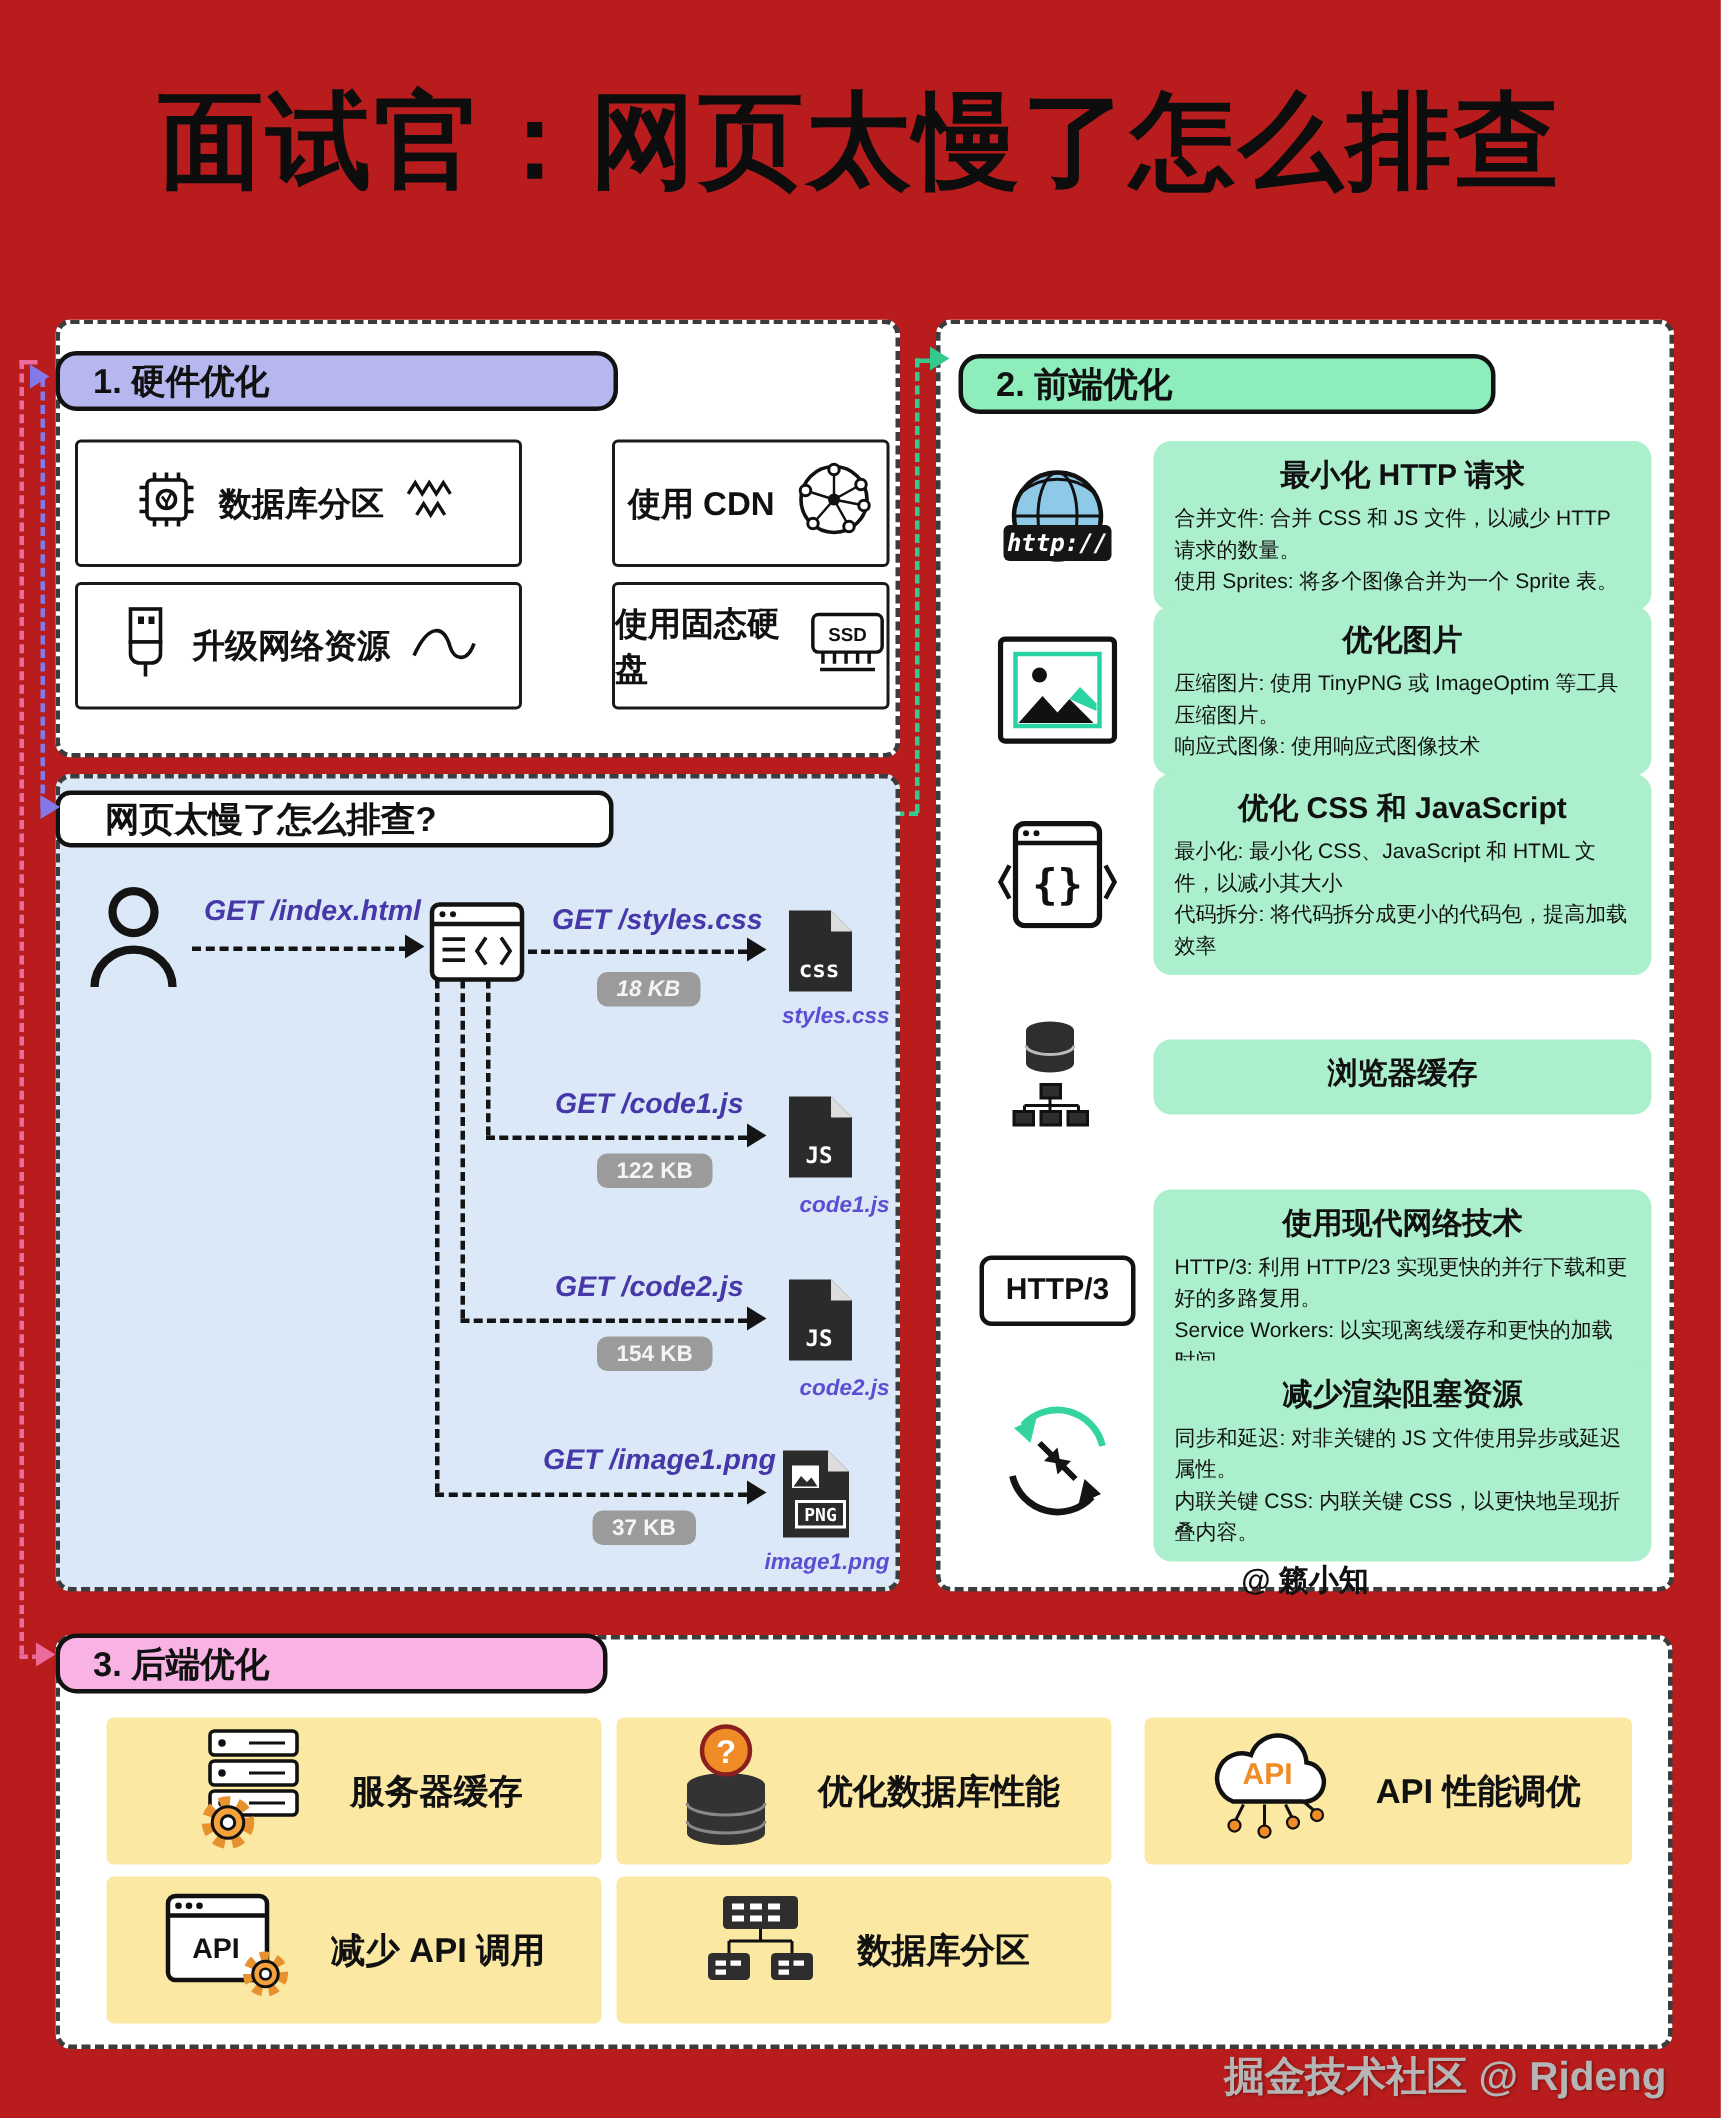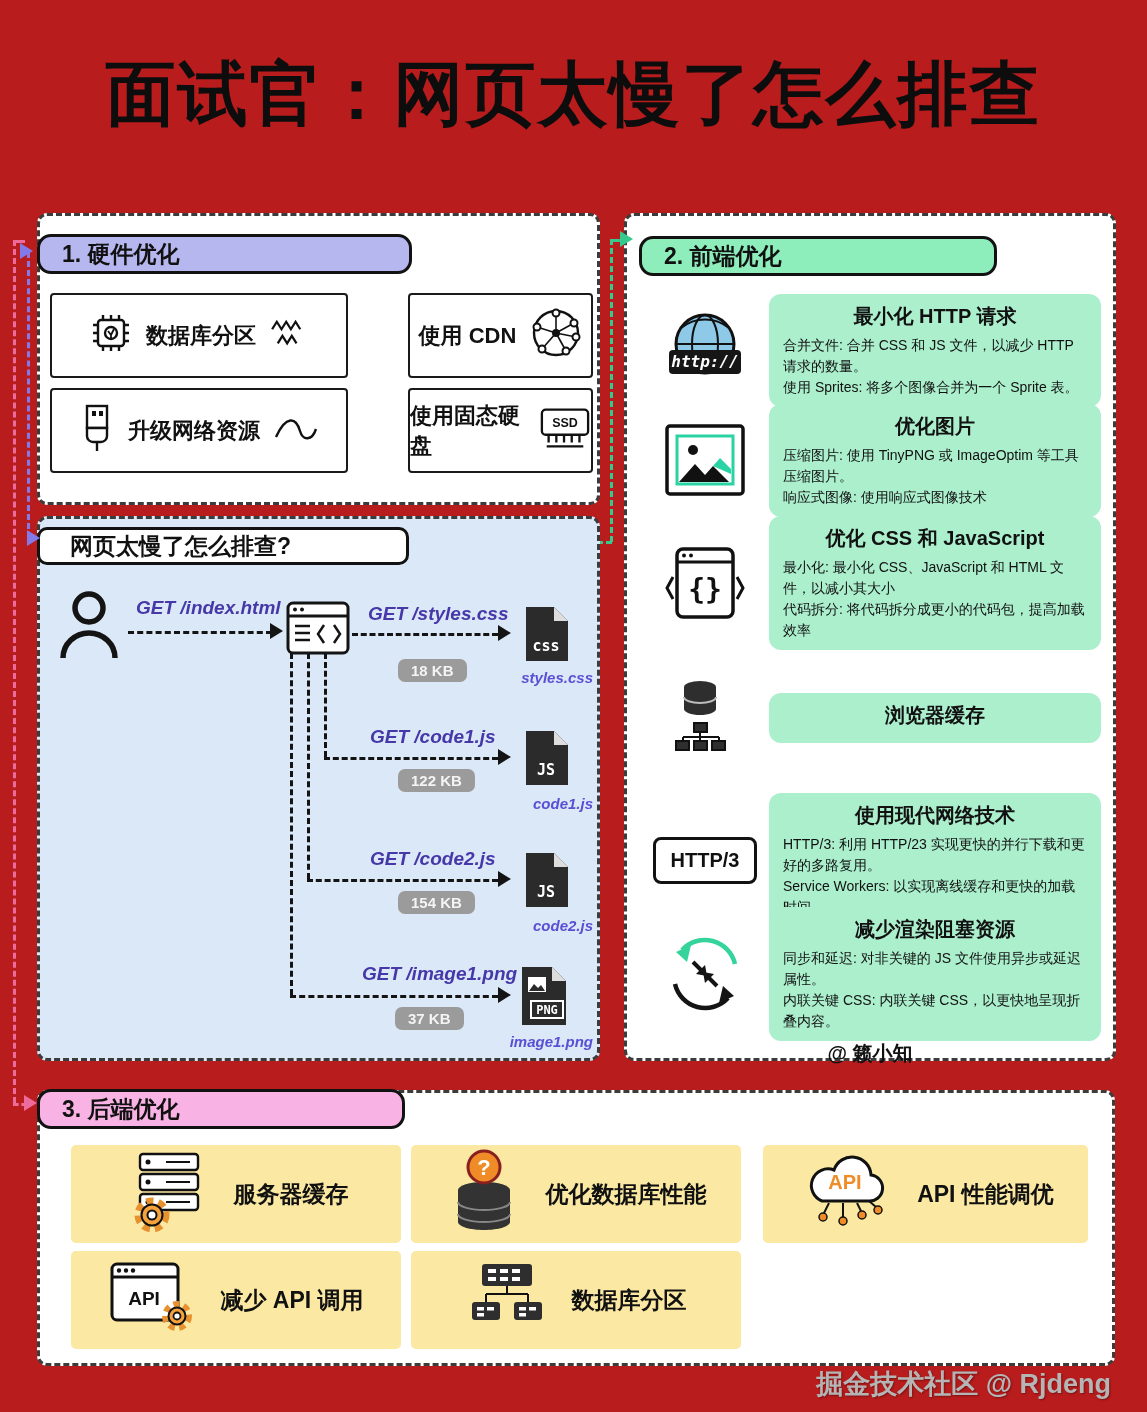--- a/index.html
+++ b/index.html
@@ -185,21 +185,21 @@
             <line x1="9" y1="32" x2="24" y2="32"></line>
             <line x1="9" y1="39" x2="24" y2="39"></line>
         </g>
         <path d="M38 24 l-6 9 l6 9 M48 24 l6 9 l-6 9" fill="none" stroke="#141414" stroke-width="2.5"></path>
       </svg>
     </span>
 
     <span class="get-label" style="left:328px; top:84px;">GET /styles.css</span>
     <div class="hline" style="left:312px; top:114px; width:146px;"></div>
     <div class="arrow" style="left:458px; top:106px;"></div>
-    <span class="size-badge" style="left:358px; top:140px;">18 KB</span>
+    <span class="size-badge" style="left:358px; top:129px;font-style:italic;">18 KB</span>
     <span style="position:absolute; left:482px; top:86px;">
       <svg width="48" height="58" viewBox="0 0 48 58">
         <path d="M4 2 h28 l14 14 v40 H4 z" fill="#2b2b2b"></path>
         <path d="M32 2 l14 14 h-14 z" fill="#ddd"></path>
         <text x="24" y="46" text-anchor="middle" font-size="15" font-weight="bold" fill="#fff" font-family="DejaVu Sans Mono, monospace">css</text>
       </svg>
     </span>
     <span class="file-label" style="left:459px; top:150px;">styles.css</span>
 
     <div class="vline" style="left:284px; top:134px; height:104px;"></div>

